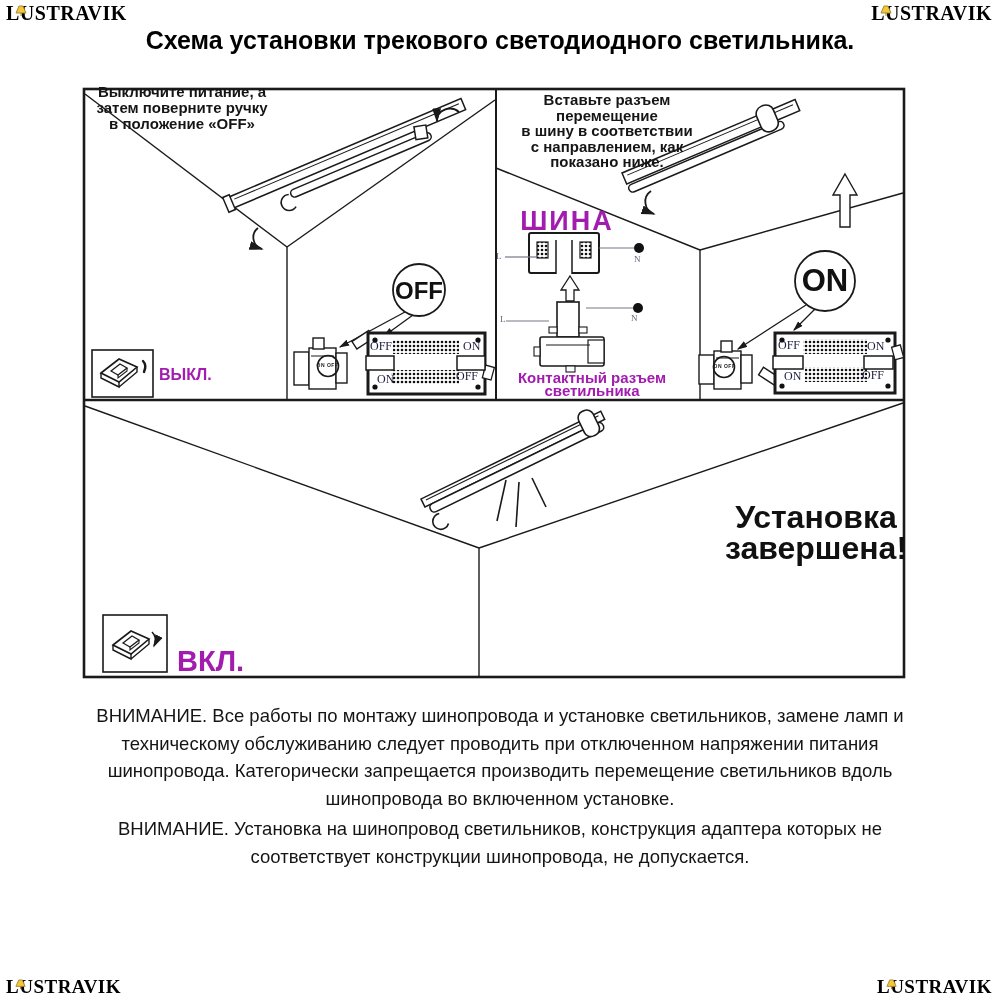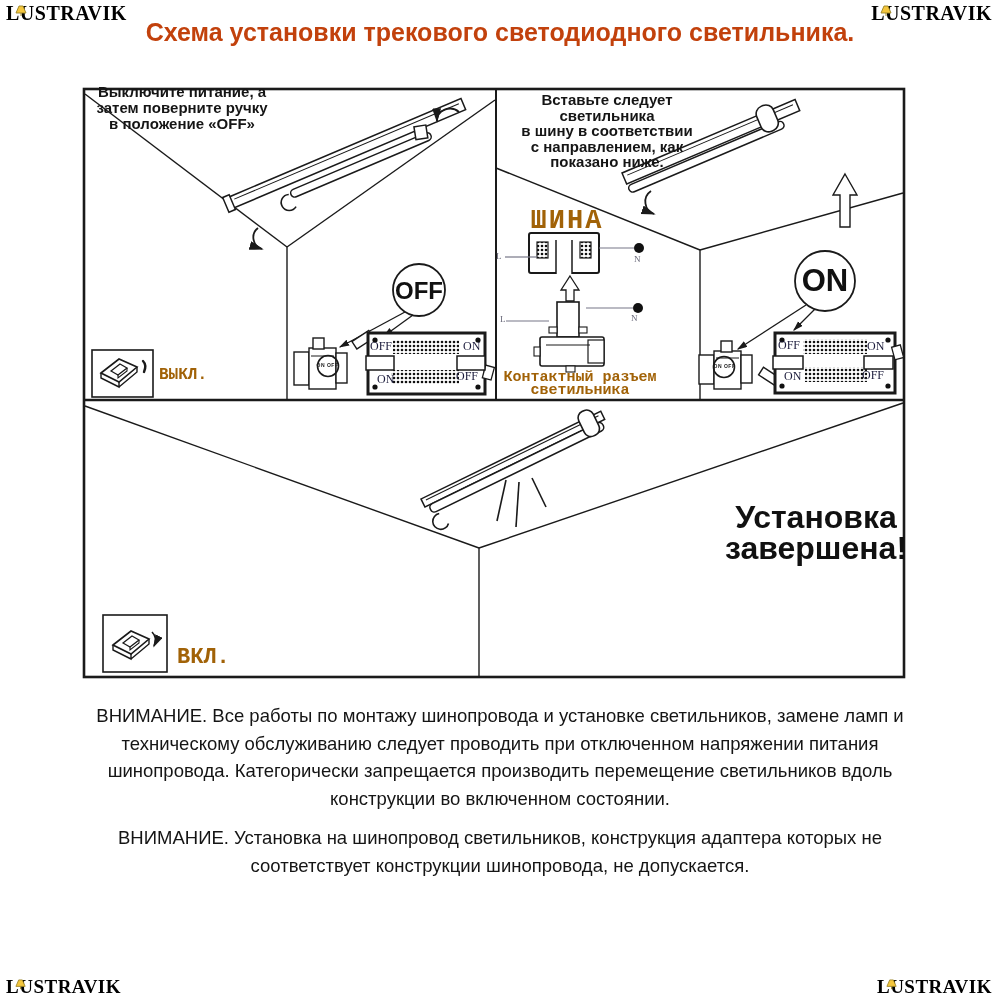--- a/index.html
+++ b/index.html
@@ -10,27 +10,27 @@
   .abs{position:absolute;}
   .pre{white-space:pre-line;}
   .ctr{text-align:center;}
 
   
   .logo{position:absolute;font-family:"Liberation Serif",serif;font-weight:bold;
         font-size:20px;color:#000000;letter-spacing:.5px;line-height:20px;}
   .logo .lamp{position:absolute;left:9px;top:-2px;}
 
   
-  .title{left:0;top:18px;width:1000px;font-size:25px;font-weight:bold;color:#c2410c;}
+  .title{left:0;top:26px;width:1000px;font-size:25px;font-weight:bold;color:#000000;}
 
   
   .instr{font-size:15px;font-weight:bold;line-height:16px;color:#151515;}
 
   
-  .serifcap{font-family:Liberation Mono, monospace;font-weight:bold;color:#a16207;}
+  .serifcap{font-family:Liberation Sans, sans-serif;font-weight:bold;color:#a21caf;}
 
   .state-circle-label{font-weight:600;color:#111;}
 
   .adp{font-family:"Liberation Serif",serif;font-size:12px;color:#1c1c3c;line-height:12px;}
   .wire{font-family:"Liberation Serif",serif;font-size:9px;color:#667;line-height:9px;}
   .knob{font-size:5px;font-weight:bold;color:#222;line-height:5px;letter-spacing:.5px;}
 
   .done{font-size:32px;font-weight:bold;line-height:31px;color:#111;}
 
   .warn{left:75px;top:702px;width:850px;font-size:18.5px;line-height:27.5px;color:#151515;}
@@ -253,38 +253,38 @@
 затем поверните ручку
 в положение «OFF»</div>
 <div class="abs state-circle-label ctr" style="left:394px;top:277px;width:50px;font-size:24px;">OFF</div>
 <div class="abs serifcap" style="left:159px;top:366px;font-size:16px;">ВЫКЛ.</div>
 <div class="abs knob ctr" style="left:316px;top:363px;width:23px;">ON OFF</div>
 <div class="abs adp" style="left:370px;top:340px;">OFF</div>
 <div class="abs adp" style="left:463px;top:340px;">ON</div>
 <div class="abs adp" style="left:377px;top:373px;">ON</div>
 <div class="abs adp" style="left:456px;top:370px;">OFF</div>
 
-<div class="abs instr pre ctr" style="left:494px;top:92px;width:226px;line-height:15.5px;">Вставьте следует светильника
+<div class="abs instr pre ctr" style="left:494px;top:92px;width:226px;line-height:15.5px;">Вставьте разъем перемещение
 в шину в соответствии
 с направлением, как
 показано ниже.</div>
 <div class="abs serifcap ctr" style="left:514px;top:206px;width:106px;font-size:27px;letter-spacing:2px;">ШИНА</div>
 <div class="abs wire" style="left:496px;top:252px;">L</div>
 <div class="abs wire" style="left:634px;top:255px;">N</div>
 <div class="abs wire" style="left:500px;top:315px;">L</div>
 <div class="abs wire" style="left:631px;top:314px;">N</div>
-<div class="abs serifcap pre ctr" style="left:498px;top:371px;width:164px;font-size:15px;line-height:13px;">Контактный разъем
+<div class="abs serifcap pre ctr" style="left:498px;top:371px;width:164px;font-size:15px;line-height:13px;padding-left:12px;">Контактный разъем
 светильника</div>
 <div class="abs state-circle-label ctr" style="left:798px;top:263px;width:54px;font-size:31px;">ON</div>
 <div class="abs knob ctr" style="left:713px;top:364px;width:23px;">ON OFF</div>
 <div class="abs adp" style="left:778px;top:339px;">OFF</div>
 <div class="abs adp" style="left:867px;top:340px;">ON</div>
 <div class="abs adp" style="left:784px;top:370px;">ON</div>
 <div class="abs adp" style="left:862px;top:369px;">OFF</div>
 
 <div class="abs done pre ctr" style="left:714px;top:502px;width:204px;">Установка
 завершена!</div>
-<div class="abs serifcap" style="left:177px;top:645px;font-size:22px;text-align:center;">ВКЛ.</div>
+<div class="abs serifcap" style="left:177px;top:645px;font-size:29px;text-align:center;">ВКЛ.</div>
 
 <div class="abs warn ctr">
-  <p style="margin:0;"><b>ВНИМАНИЕ.</b><span> Все работы по монтажу шинопровода и установке светильников, замене ламп и техническому обслуживанию следует проводить при отключенном напряжении питания шинопровода. Категорически запрещается производить перемещение светильников вдоль конструкции во включенном состоянии.</span></p>
-  <p style="margin:12px;"><b>ВНИМАНИЕ.</b><span> Установка на шинопровод светильников, конструкция адаптера которых не соответствует конструкции шинопровода, не допускается.</span></p>
+  <p style="margin:0;"><b>ВНИМАНИЕ.</b><span> Все работы по монтажу шинопровода и установке светильников, замене ламп и техническому обслуживанию следует проводить при отключенном напряжении питания шинопровода. Категорически запрещается производить перемещение светильников вдоль шинопровода во включенном установке.</span></p>
+  <p style="margin:3px;"><b>ВНИМАНИЕ.</b><span> Установка на шинопровод светильников, конструкция адаптера которых не соответствует конструкции шинопровода, не допускается.</span></p>
 </div>
 
 </body></html>

